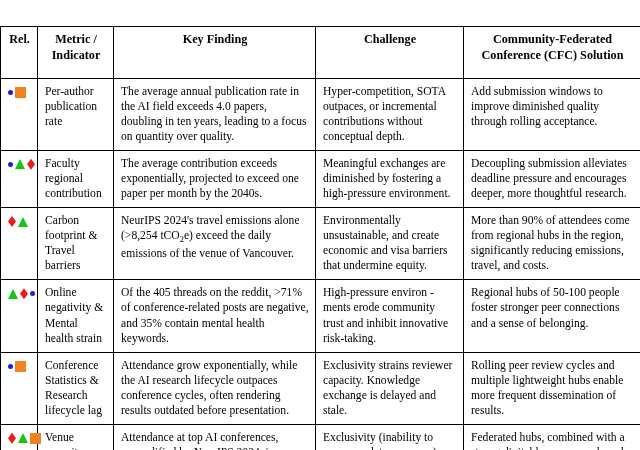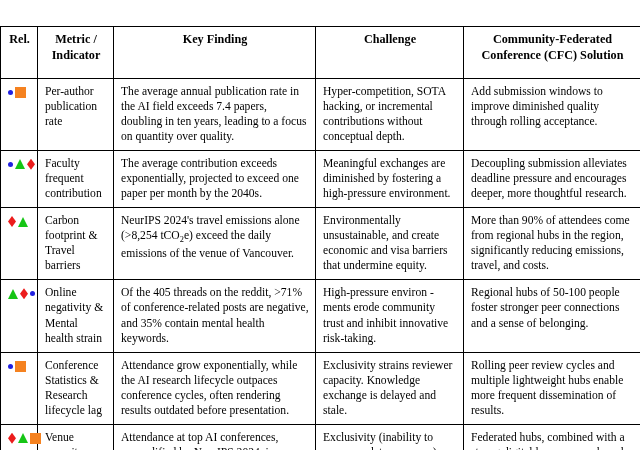--- a/index.html
+++ b/index.html
@@ -122,27 +122,27 @@
         <th>
           <span>Community-Federated</span><br>
           <span>Conference (CFC) Solution</span>
         </th>
       </tr>
     </thead>
     <tbody id="tbody">
         <tr>
           <td class="rel-cell"><span class="marker m-dot"></span><span class="marker m-square"></span></td>
           <td class="metric-cell">Per-author publication rate</td>
-          <td>The average annual publication rate in the AI field exceeds 7.4 papers, doubling in ten years, leading to a focus on quantity over quality.</td>
-          <td>Hyper-competition, SOTA hacking, or incremental contributions without conceptual depth.</td>
+          <td>The average annual publication rate in the AI field exceeds 4.0 papers, doubling in ten years, leading to a focus on quantity over quality.</td>
+          <td>Hyper-competition, SOTA outpaces, or incremental contributions without conceptual depth.</td>
           <td>Add submission windows to improve diminished quality through rolling acceptance.</td>
         </tr>
         <tr>
           <td class="rel-cell"><span class="marker m-dot"></span><span class="marker m-triangle"></span><span class="marker m-diamond"></span></td>
-          <td class="metric-cell">Faculty frequent contribution</td>
+          <td class="metric-cell">Faculty regional contribution</td>
           <td>The average contribution exceeds exponentially, projected to exceed one paper per month by the 2040s.</td>
           <td>Meaningful exchanges are diminished by fostering a high-pressure environment.</td>
           <td>Decoupling submission alleviates deadline pressure and encourages deeper, more thoughtful research.</td>
         </tr>
         <tr>
           <td class="rel-cell"><span class="marker m-diamond"></span><span class="marker m-triangle"></span></td>
           <td class="metric-cell">Carbon footprint &amp; Travel barriers</td>
           <td><span>NeurIPS 2024's travel emissions alone (&gt;8,254 tCO</span><sub>2</sub><span>e) exceed the daily emissions of the venue of Vancouver.</span></td>
           <td>Environmentally unsustainable, and create economic and visa barriers that undermine equity.</td>
           <td>More than 90% of attendees come from regional hubs in the region, significantly reducing emissions, travel, and costs.</td>

